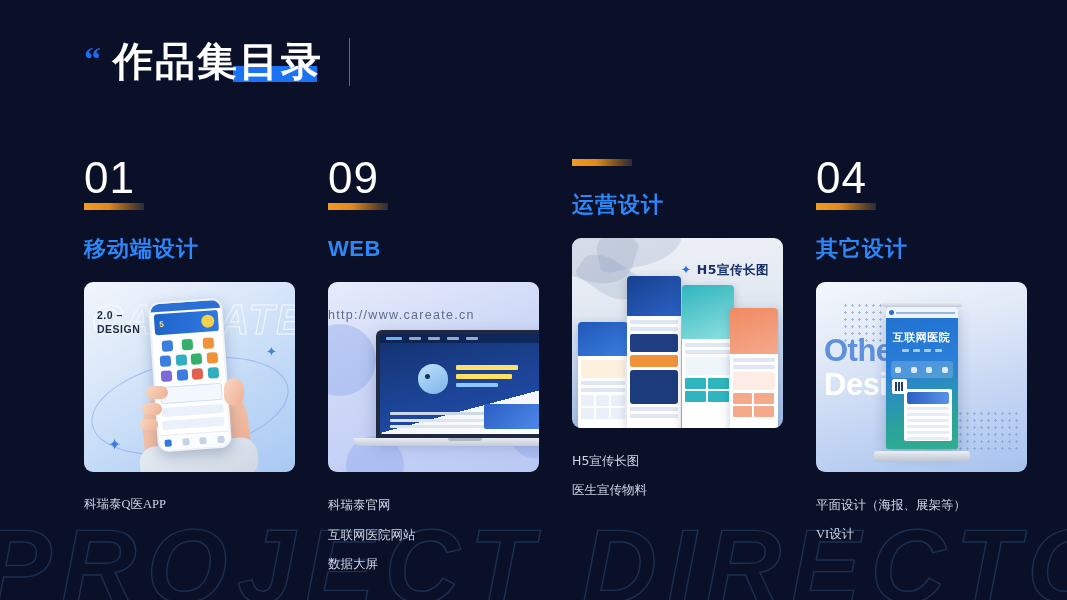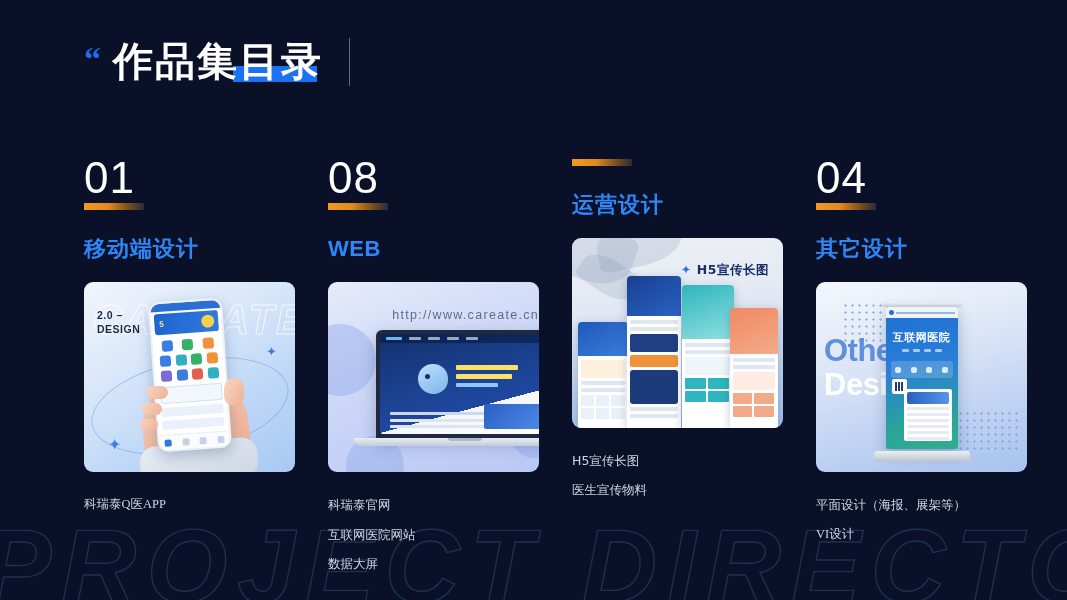--- a/index.html
+++ b/index.html
@@ -171,21 +171,21 @@
     background:#fbfcfe; border-top:1px solid #e8eef6;
     display:flex; justify-content:space-around; align-items:center;
   }
   .c1 .ph-nav i{ width:7px; height:7px; border-radius:2px; background:#c3d2e6; }
   .c1 .ph-nav i:first-child{ background:#2f7ae0; }
 
   
   .c2{ background:linear-gradient(160deg,#e7ecfb 0%,#cfd9f7 40%,#b9c8f4 100%); }
   .c2 .blob{ position:absolute; border-radius:50%; background:rgba(146,170,235,.45); }
   .c2 .url{
-    position:absolute; left:0; right:0; top:26px; text-align:right;
+    position:absolute; left:0; right:0; top:26px; text-align:left;
     font-size:12.5px; color:#5e6c8c; letter-spacing:1.3px;
     font-family:"Liberation Sans", sans-serif;
   }
   .c2 .lid{
     position:absolute; left:48px; top:48px;
     width:178px; height:108px;
     background:#20293f; border-radius:6px 6px 0 0;
     padding:4px; z-index:3;
     box-shadow:0 6px 16px rgba(40,60,110,.3);
   }
@@ -401,21 +401,21 @@
       <div class="finger" style="left:56px; top:137px; width:18px; height:11px;"></div>
       <div class="finger" style="left:140px; top:96px; width:20px; height:28px; border-radius:12px;"></div>
     </div>
 
     <div class="caption">
       <p>科瑞泰Q医APP</p>
     </div>
   </div>
 
   <div class="col">
-    <div class="num">08</div>
+    <div class="num">09</div>
     <div class="num-bar"></div>
     <div class="cat en">WEB</div>
 
     <div class="thumb c2">
       <div class="blob" style="left:-24px; top:42px; width:72px; height:72px;"></div>
       <div class="blob" style="left:18px; bottom:-22px; width:58px; height:58px;"></div>
       <div class="blob" style="right:-18px; bottom:14px; width:46px; height:46px;"></div>
       <div class="url">http://www.careate.cn</div>
 
       <div class="lid">

